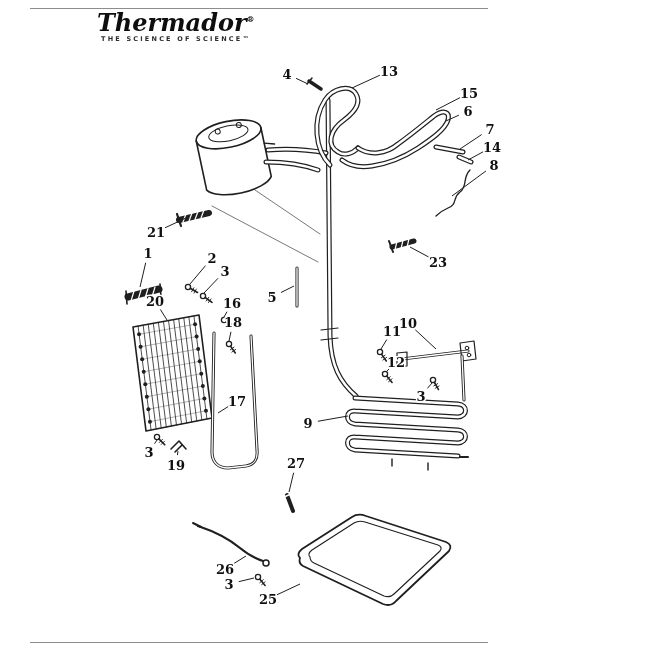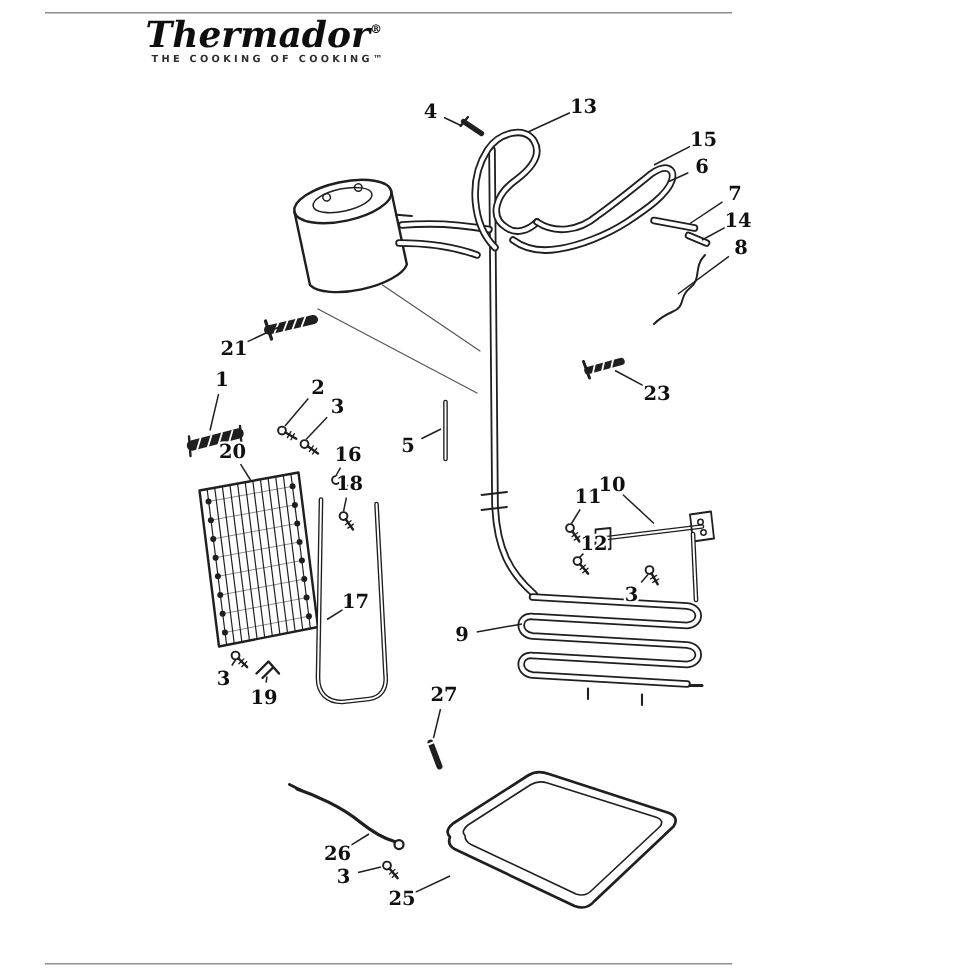--- a/index.html
+++ b/index.html
@@ -23,21 +23,21 @@
            paint-order:stroke;stroke:#ffffff;stroke-width:3px}
 </style>
 </head>
 <body>
 
 <div class="page">
   <div class="rule top"></div>
   <div class="rule bottom"></div>
 
   <div class="brand"><span>Thermador</span><sup>®</sup></div>
-  <div class="tagline">THE COOKING OF COOKING™</div>
+  <div class="tagline">THE SCIENCE OF SCIENCE™</div>
 
   <svg class="diagram" width="650" height="650" viewBox="0 0 650 650">
     <g stroke="#1f1f1f" fill="none" stroke-linecap="round" stroke-linejoin="round">
 
       <g stroke="#555" stroke-width="0.8">
         <line x1="212" y1="206" x2="318" y2="262"></line>
         <line x1="255" y1="190" x2="320" y2="234"></line>
       </g>
 
       <g transform="rotate(-12 233 160)">

